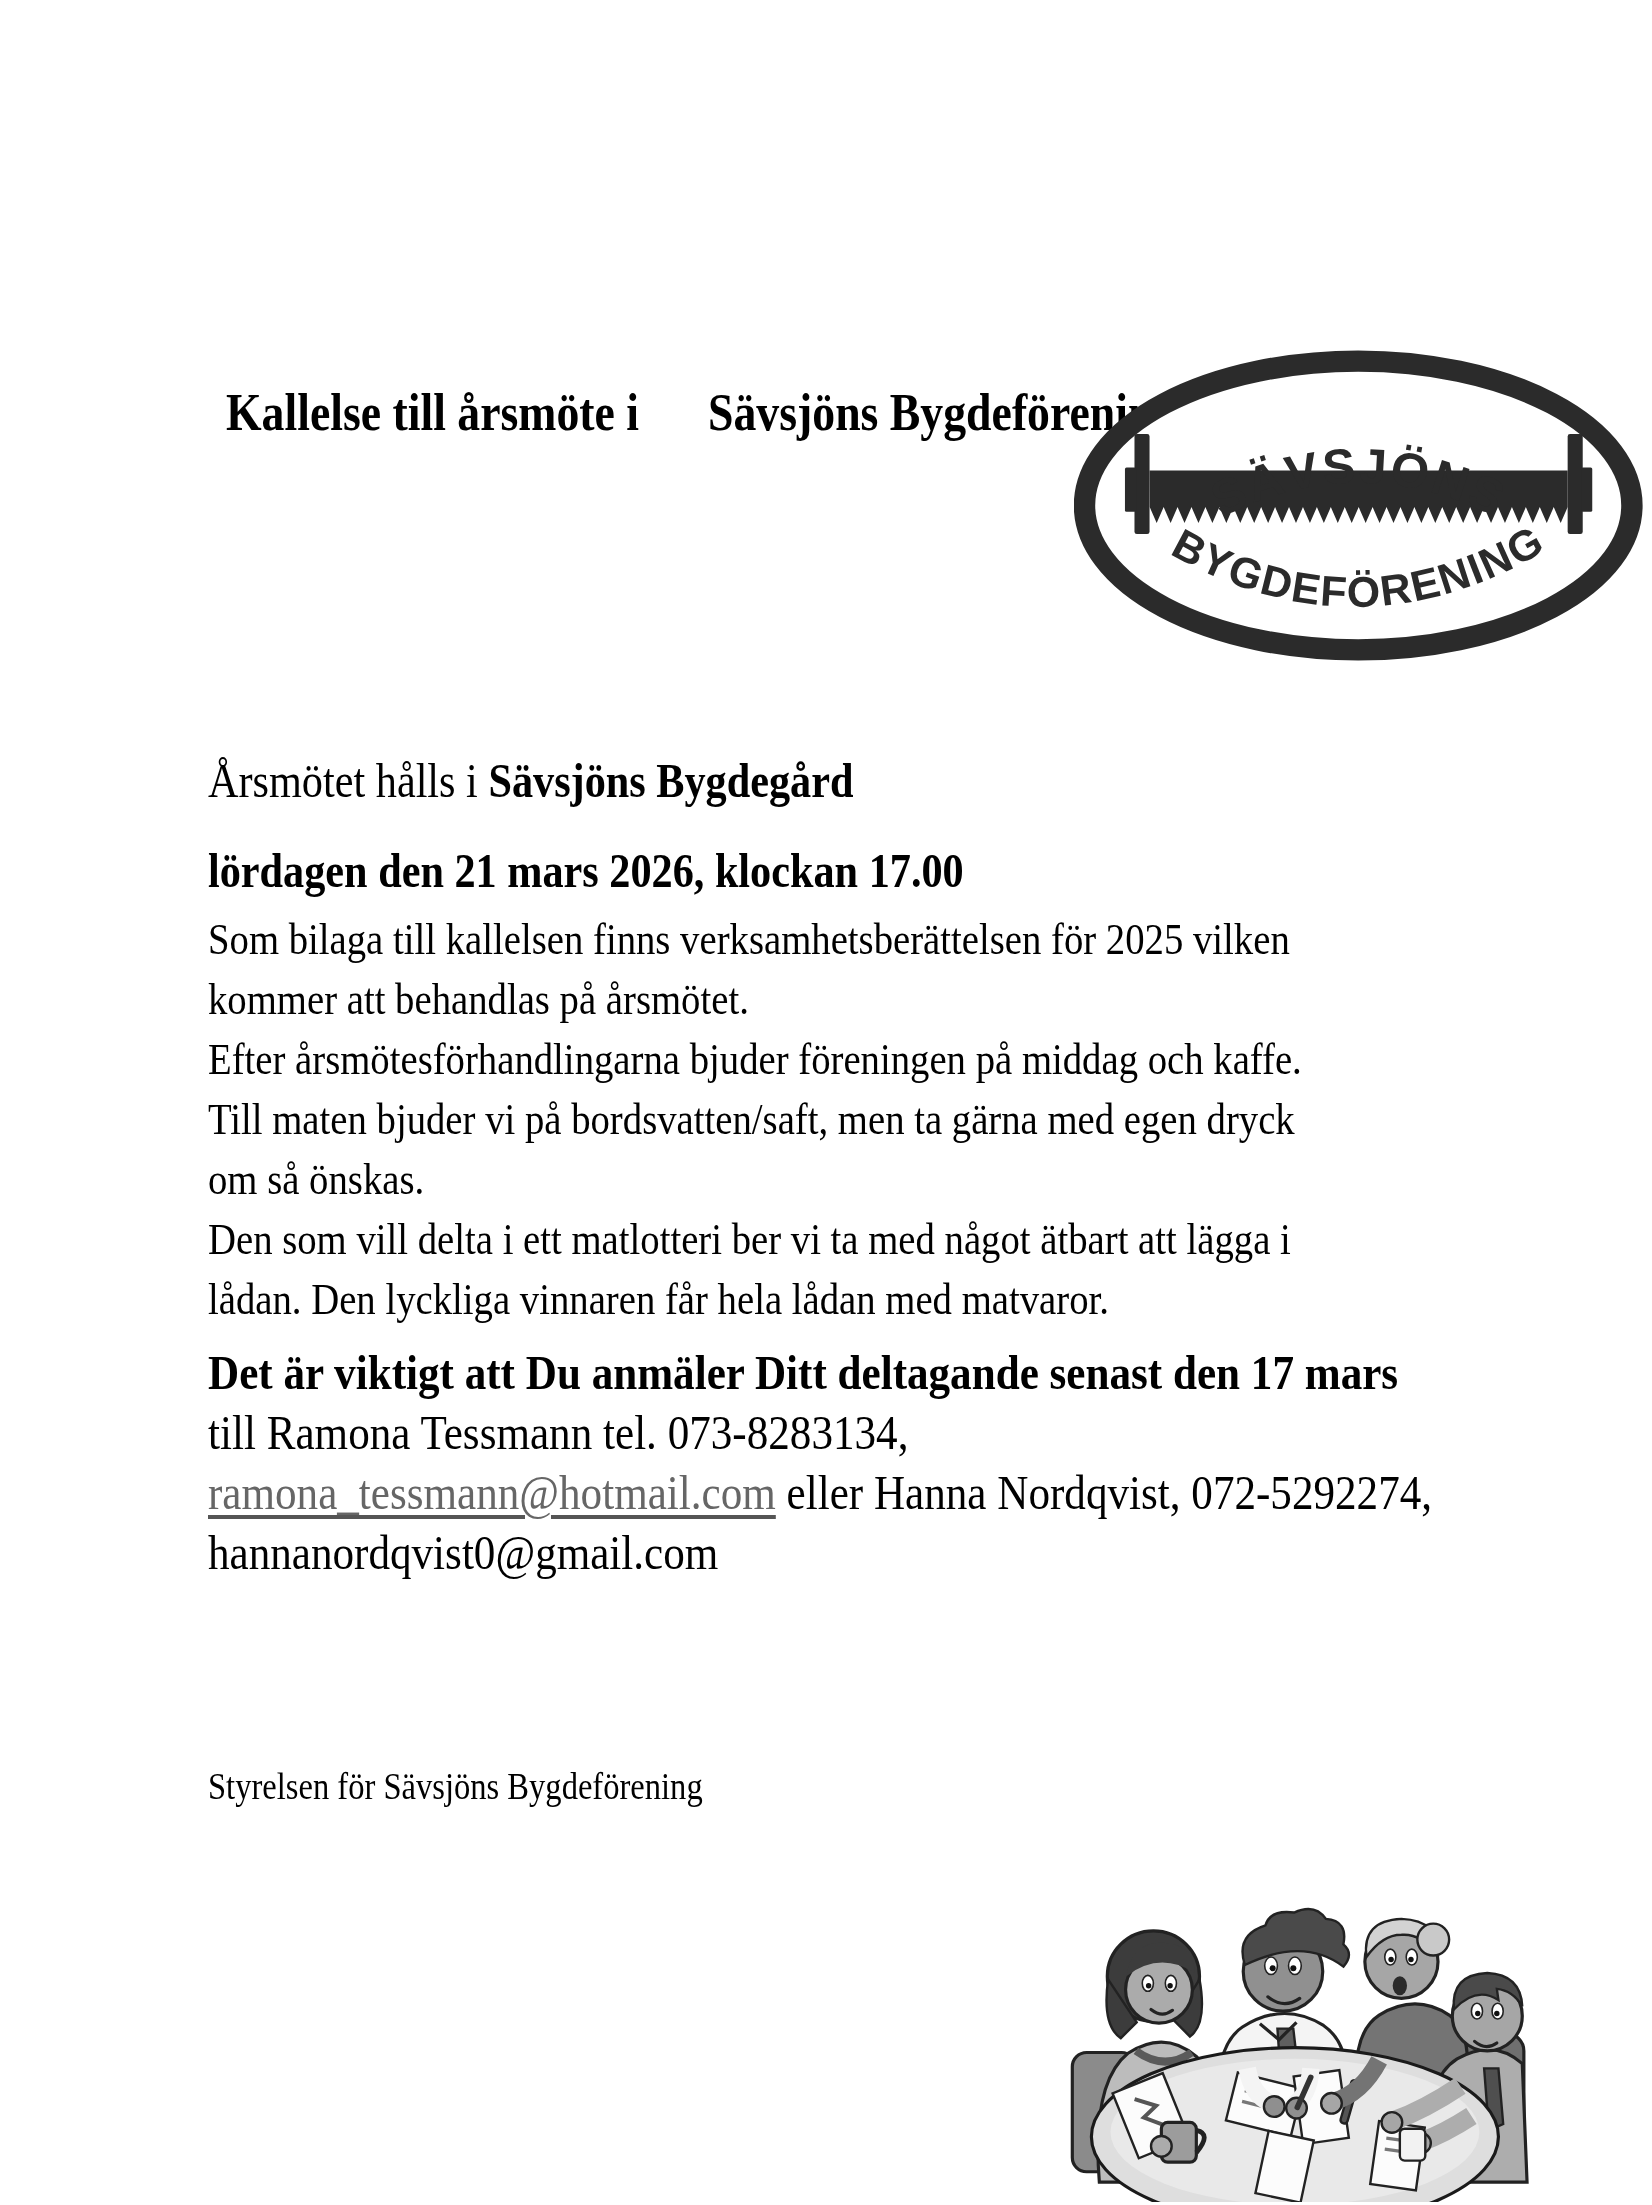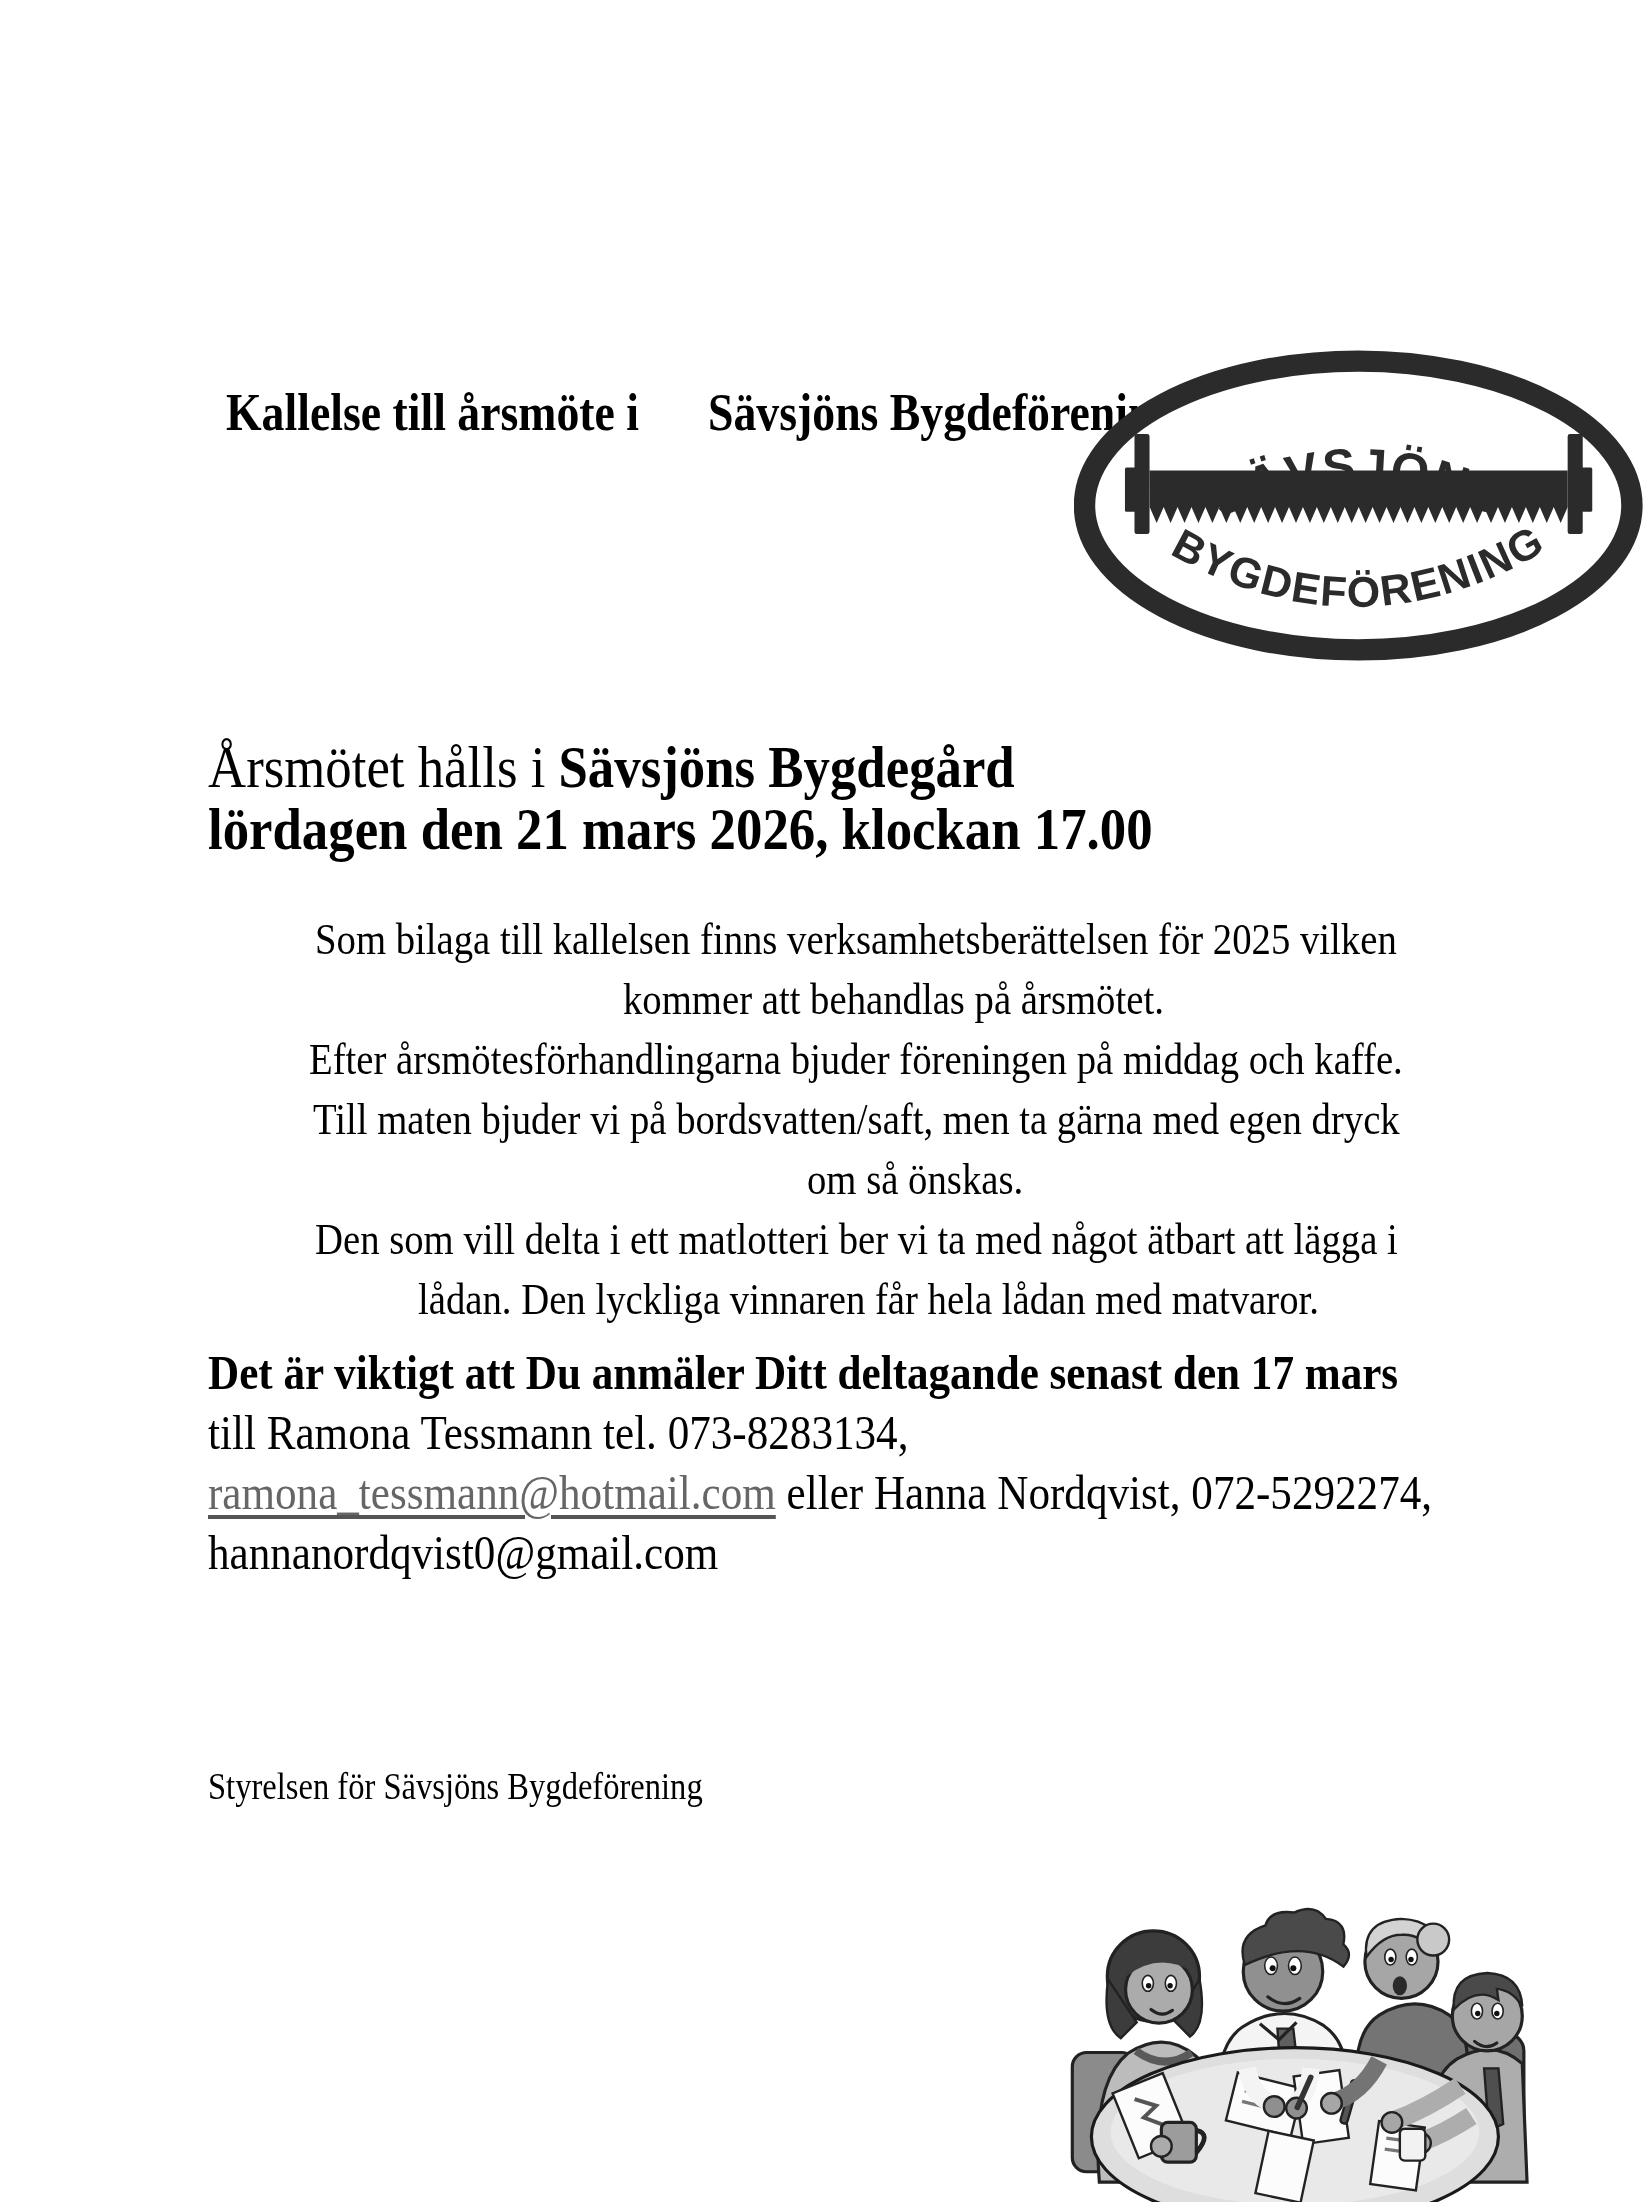--- a/index.html
+++ b/index.html
@@ -7,23 +7,23 @@
     position:relative;
     width:1652px; height:2205px;
     background:#ffffff;
     overflow:hidden;
     font-family:"Liberation Serif","DejaVu Serif",serif;
     color:#000;
   }
   .abs { position:absolute; }
   .cond { display:inline-block; transform:scaleX(0.88); transform-origin:0 0; white-space:nowrap; }
   .title { left:226px; top:372px; font-size:52px; font-weight:bold; line-height:81px; }
-  .venue { left:208px; top:736px; font-size:60px; line-height:62px; }
+  .venue { left:208px; top:736px; font-size:48px; line-height:90px; }
   .venue .b { font-weight:bold; }
-  .bodytext { left:208px; top:910px; font-size:44px; line-height:60px;text-align:center; }
+  .bodytext { left:208px; top:910px; font-size:44px; line-height:60px; }
   .reg { left:208px; top:1343px; font-size:49px; line-height:60px; }
   .reg .b { font-weight:bold; }
   .email-link {
     color:#666666;
     text-decoration:underline;
     text-decoration-color:#555;
     text-decoration-thickness:4px;
     text-underline-offset:6.4px;
     cursor:pointer;
   }

